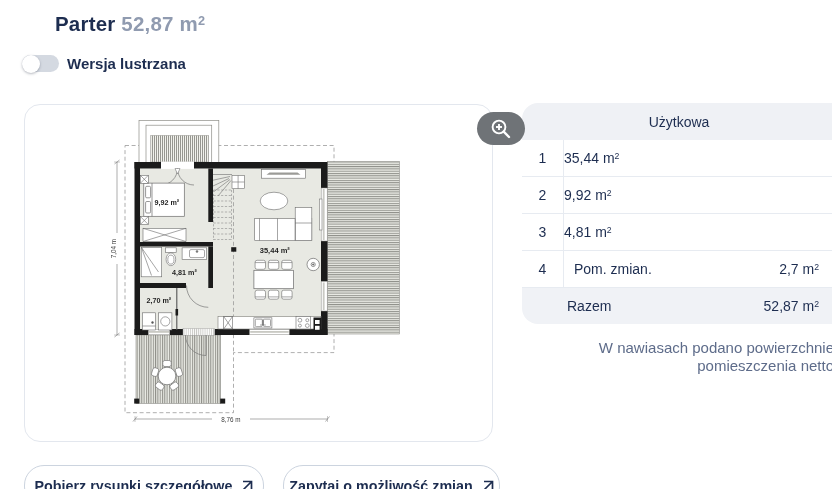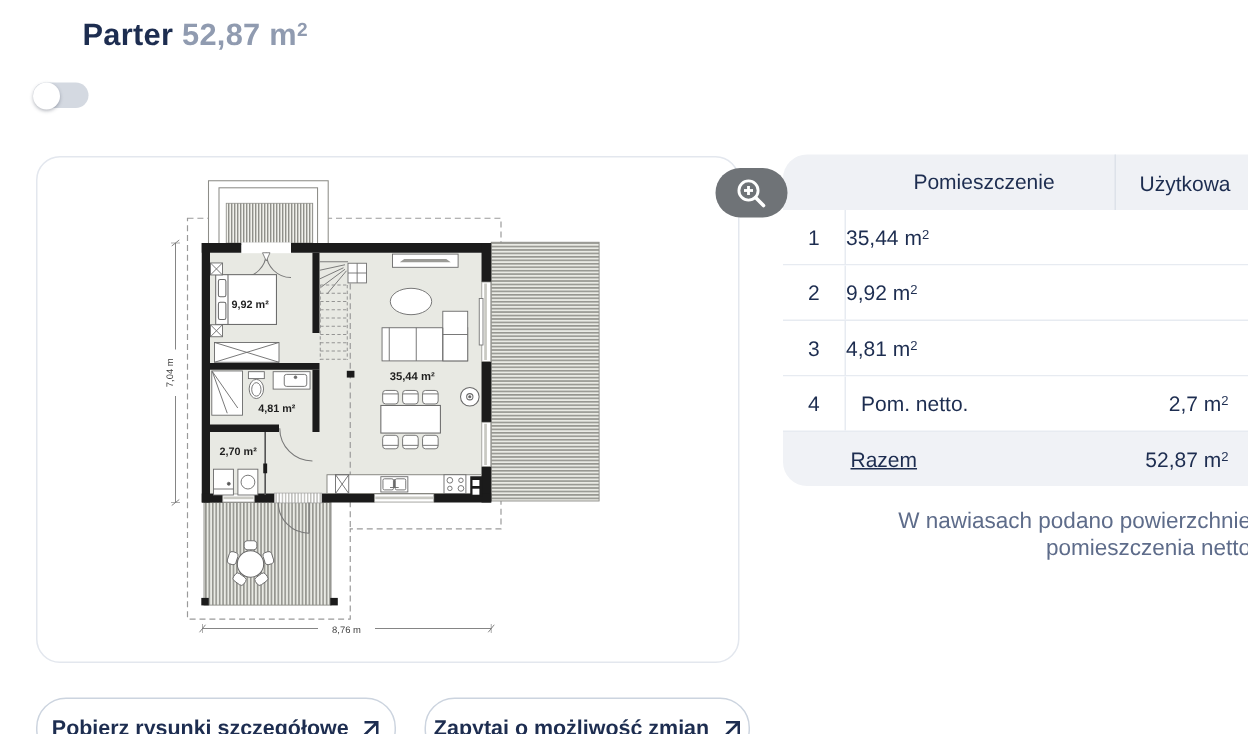--- a/index.html
+++ b/index.html
@@ -18,39 +18,40 @@
     display:flex;align-items:center;justify-content:center;z-index:5;}
   .tbl{left:522px;top:103px;width:314px;z-index:2;font-size:14px;color:#1d2d50;}
   .thead{display:flex;height:37px;background:#eff1f5;border-radius:16px 0 0 0;align-items:center;}
   .thead .c1{width:222px;text-align:center;line-height:37px;border-right:1px solid #dde2e9;height:37px;box-sizing:border-box;padding-left:47px;}
   .thead .c2{flex:1;text-align:center;}
   .trow{display:flex;height:36px;align-items:center;border-bottom:1px solid #e7ebf1;background:#fff;}
   .trow .num{width:42px;text-align:center;border-right:1px solid #e7ebf1;height:36px;line-height:36px;box-sizing:border-box;}
   .trow .nm{flex:1;padding-left:10px;}
   .trow .vl{text-align:right;padding-right:17px;white-space:nowrap;}
   .razem{display:flex;height:36px;align-items:center;background:#f0f2f6;border-radius:0 0 0 16px;}
-  .razem .nm{flex:1;padding-left:45px;text-decoration:underline;}
+  .razem .nm{flex:1;padding-left:45px;}
   .razem .vl{text-align:right;padding-right:17px;}
   .note{left:502px;top:339px;width:332px;text-align:right;font-size:15px;line-height:17.5px;color:#5e6c8a;}
   .btn{height:40px;border:1px solid #ccd4df;border-radius:20px;background:#fff;display:flex;
     align-items:center;justify-content:center;font-size:14.3px;font-weight:bold;color:#1d2d50;gap:8px;white-space:nowrap;}
 </style>
 </head>
 <body>
 
   <div class="abs" style="left:24px;top:12px;margin-left:31px;">
     <h1>Parter <span class="area">52,87 m<sup>2</sup></span></h1>
   </div>
 
   <div class="abs tglrow" style="left:22px;top:55px;">
 
     <div class="toggle">
       <div class="knob"></div>
     </div>
 
+    <div class="tgllbl">Wersja lustrzana</div>
   </div>
 
   <div class="abs card"></div>
 
   <div class="abs" style="left:24px;top:104px;width:555px;height:337px;">
     <svg width="467" height="337" viewBox="0 0 467 337">
     <defs>
 <pattern id="deckH" width="4" height="2.3" patternUnits="userSpaceOnUse">
   <rect width="4" height="2.3" fill="#e9eae4"></rect>
           <line x1="0" y1="0.55" x2="4" y2="0.55" stroke="#7f7f79" stroke-width="0.85"></line>
@@ -370,42 +371,41 @@
       <circle cx="9" cy="9" r="6.4" fill="none" stroke="#fff" stroke-width="1.9"></circle>
       <line x1="13.7" y1="13.7" x2="19" y2="19" stroke="#fff" stroke-width="2.4" stroke-linecap="round"></line>
       <line x1="6" y1="9" x2="12" y2="9" stroke="#fff" stroke-width="1.9"></line>
       <line x1="9" y1="6" x2="9" y2="12" stroke="#fff" stroke-width="1.9"></line>
     </svg>
   </div>
 
   <div class="abs tbl">
 
     <div class="thead">
-      <div class="c1">Pomieszczenie</div>
       <div class="c2">Użytkowa</div>
     </div>
 
     <div class="trow">
       <div class="num">1</div>
       <div class="vl">35,44 m<sup>2</sup></div>
     </div>
 
     <div class="trow">
       <div class="num">2</div>
       <div class="vl">9,92 m<sup>2</sup></div>
     </div>
 
     <div class="trow">
       <div class="num">3</div>
       <div class="vl">4,81 m<sup>2</sup></div>
     </div>
 
     <div class="trow">
       <div class="num">4</div>
-      <div class="nm">Pom. netto.</div>
+      <div class="nm">Pom. zmian.</div>
       <div class="vl">2,7 m<sup>2</sup></div>
     </div>
 
     <div class="razem">
       <div class="nm">Razem</div>
       <div class="vl">52,87 m<sup>2</sup></div>
     </div>
   </div>
 
   <div class="abs note">W nawiasach podano powierzchnie<br>pomieszczenia netto</div>

